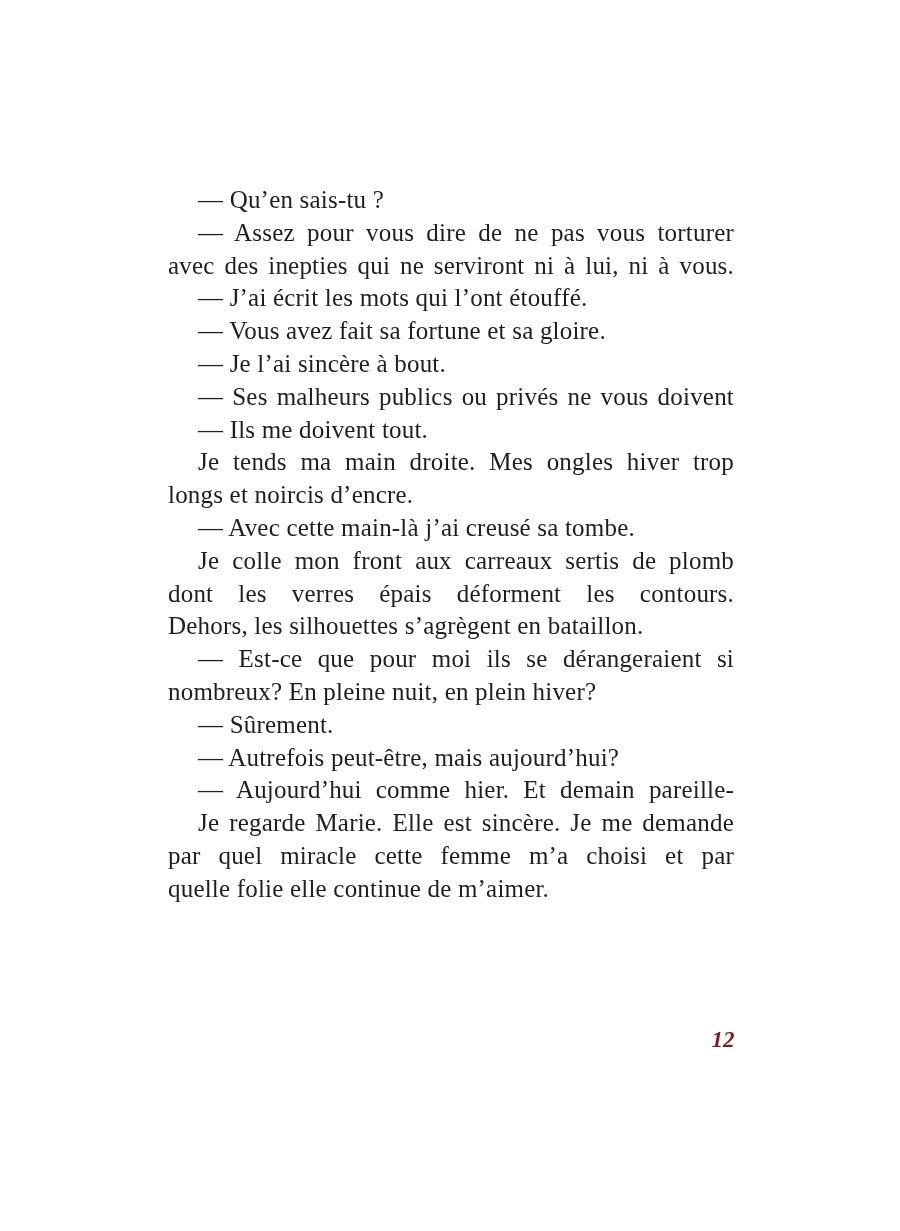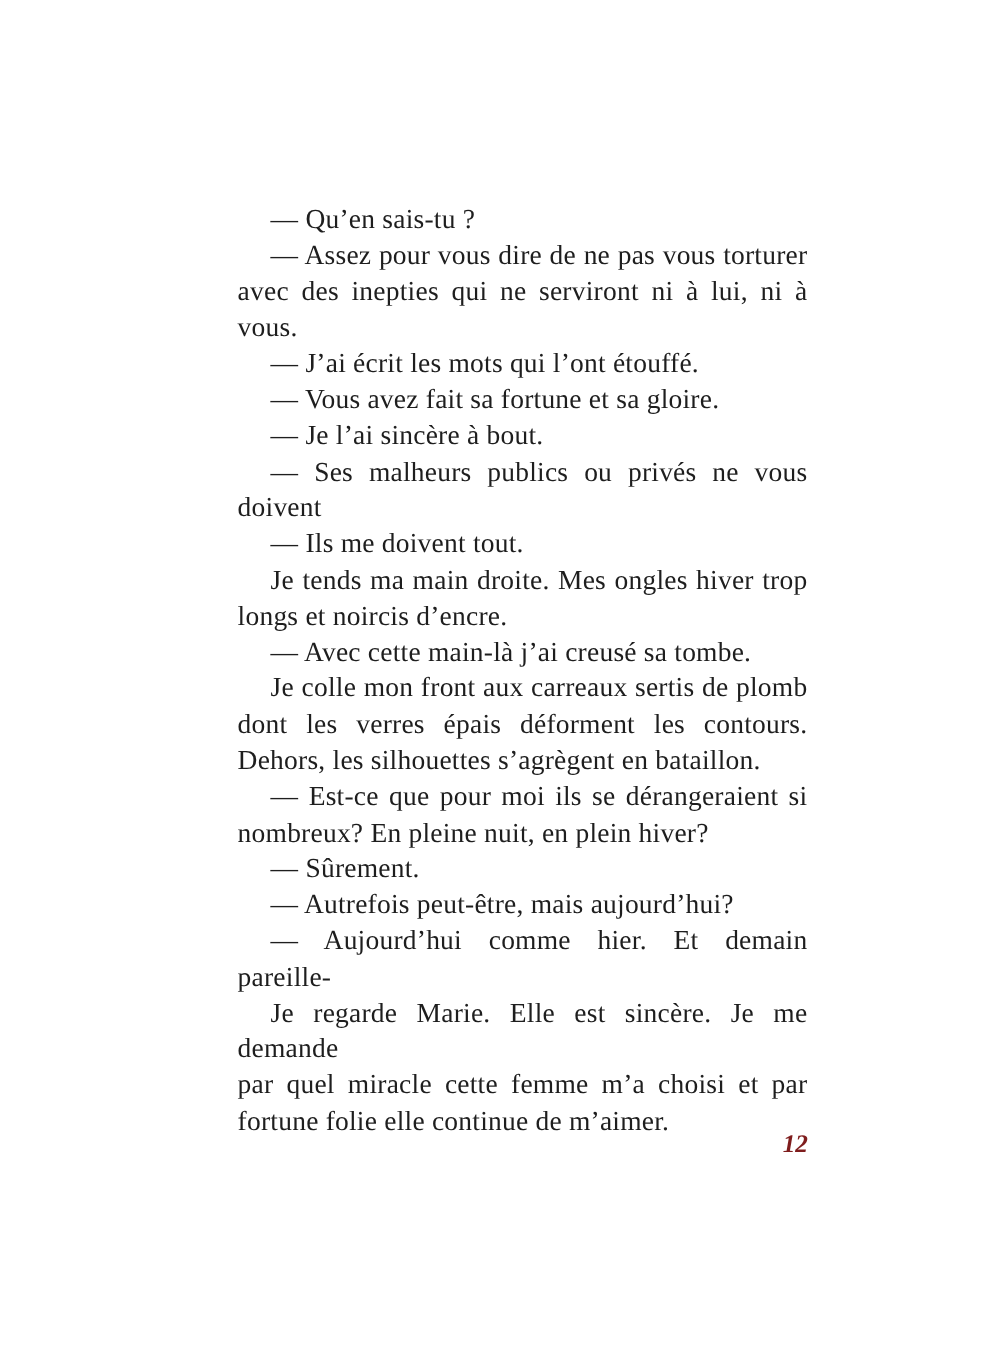--- a/index.html
+++ b/index.html
@@ -24,21 +24,20 @@
     font-size: 25px;
     line-height: 32.8px;
     letter-spacing: 0.2px;
   }
   .paragraph {
     margin: 0;
     padding: 0;
   }
   .text-line {
     white-space: normal;
-    margin-left: 48px;
   }
   .text-line.first {
     text-indent: 30px;
   }
   .text-line.fill {
     text-align: justify;
     text-align-last: justify;
   }
   .page-number {
     position: absolute;
@@ -100,17 +99,17 @@
       </div>
       <div class="paragraph">
         <div class="text-line first">— Autrefois peut-être, mais aujourd’hui?</div>
       </div>
       <div class="paragraph">
         <div class="text-line first fill">— Aujourd’hui comme hier. Et demain pareille-</div>
       </div>
       <div class="paragraph">
         <div class="text-line first fill">Je regarde Marie. Elle est sincère. Je me demande</div>
         <div class="text-line fill">par quel miracle cette femme m’a choisi et par</div>
-        <div class="text-line">fortune folie elle continue de m’aimer.</div>
+        <div class="text-line">quelle folie elle continue de m’aimer.</div>
       </div>
     </div>
   <div class="page-number">12</div>
 </div>
 
 </body></html>

